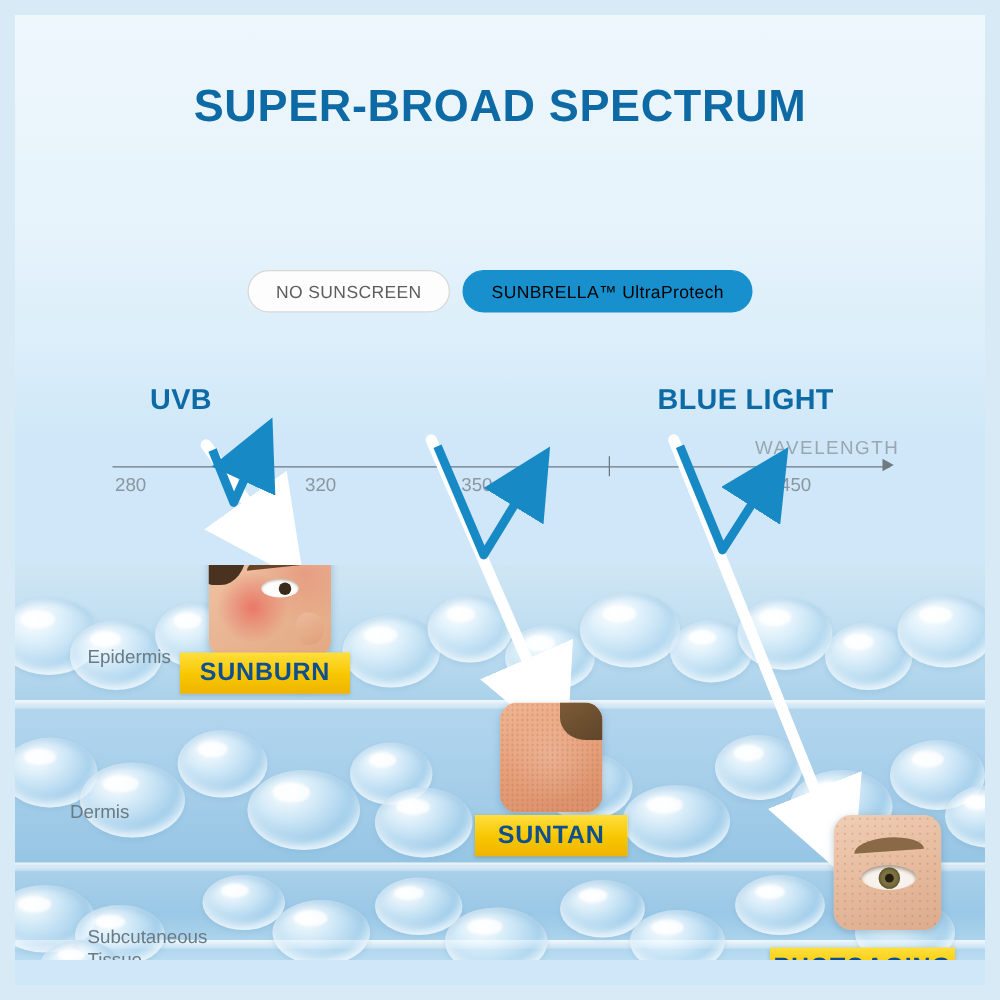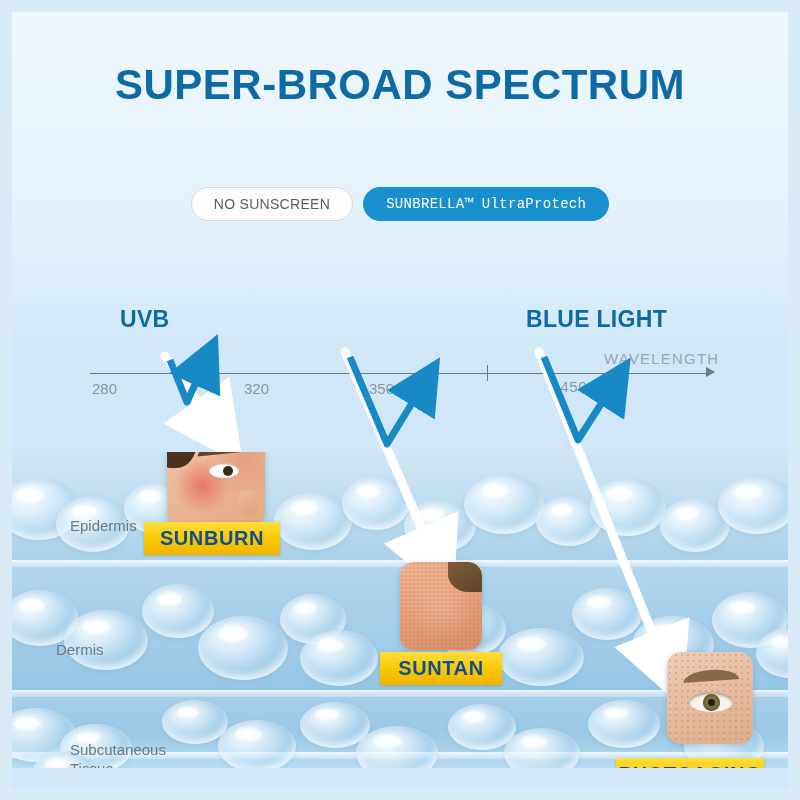--- a/index.html
+++ b/index.html
@@ -19,45 +19,45 @@
     background:linear-gradient(180deg,#eef7fc 0%,#e6f3fb 22%,#dbeefa 34%,#cfe7f8 44%);
     overflow:hidden;
   }
 
   
   .title{
     position:absolute;left:0;right:0;top:48px;
     text-align:center;
     color:#0e6aa5;
     font-weight:bold;
-    font-size:42px;
+    font-size:36px;
     line-height:50px;
     letter-spacing:0.5px;
   }
   .title span{display:block;}
 
   .toggles{
     position:absolute;left:0;right:0;top:175px;
     display:flex;justify-content:center;align-items:center;gap:10px;
   }
   .pill{
     border-radius:18px;
     font-size:14px;
     padding:8px 22px;
     white-space:nowrap;
     letter-spacing:0.3px;
+    margin-top:29px;
   }
   .pill.off{
     background:#fdfdfd;color:#5d5d5d;
     border:1px solid #d8d8d8;
   }
   .pill.on{
-    background:#1790cd;color:#ffffff;
+    background:#1790cd;color:#000000;
     border:1px solid #1790cd;
-    font-family:Liberation Mono, monospace;
   }
 
   
   .band{
     position:absolute;
     color:#0e6aa5;font-weight:bold;font-size:23px;
     letter-spacing:0.3px;white-space:nowrap;
   }
   #band-uvb{left:108px;top:294px;}
   #band-uva{left:233px;top:294px;}
@@ -78,21 +78,21 @@
   }
   #tick-1{left:205px;}
   #tick-2{left:475px;}
   .axis-num{
     position:absolute;top:368px;
     color:#8b97a0;font-size:15px;
   }
   #num-280{left:80px;}
   #num-320{left:232px;}
   #num-350{left:357px;}
-  #num-450{left:548px;font-family:Liberation Mono, monospace;}
+  #num-450{left:612px;}
   .wavelength{
     position:absolute;left:592px;top:338px;
     color:#99a7b0;font-size:15px;letter-spacing:1.2px;
   }
 
   
   .skin{
     position:absolute;left:0;right:0;top:440px;bottom:20px;
     overflow:hidden;
   }

